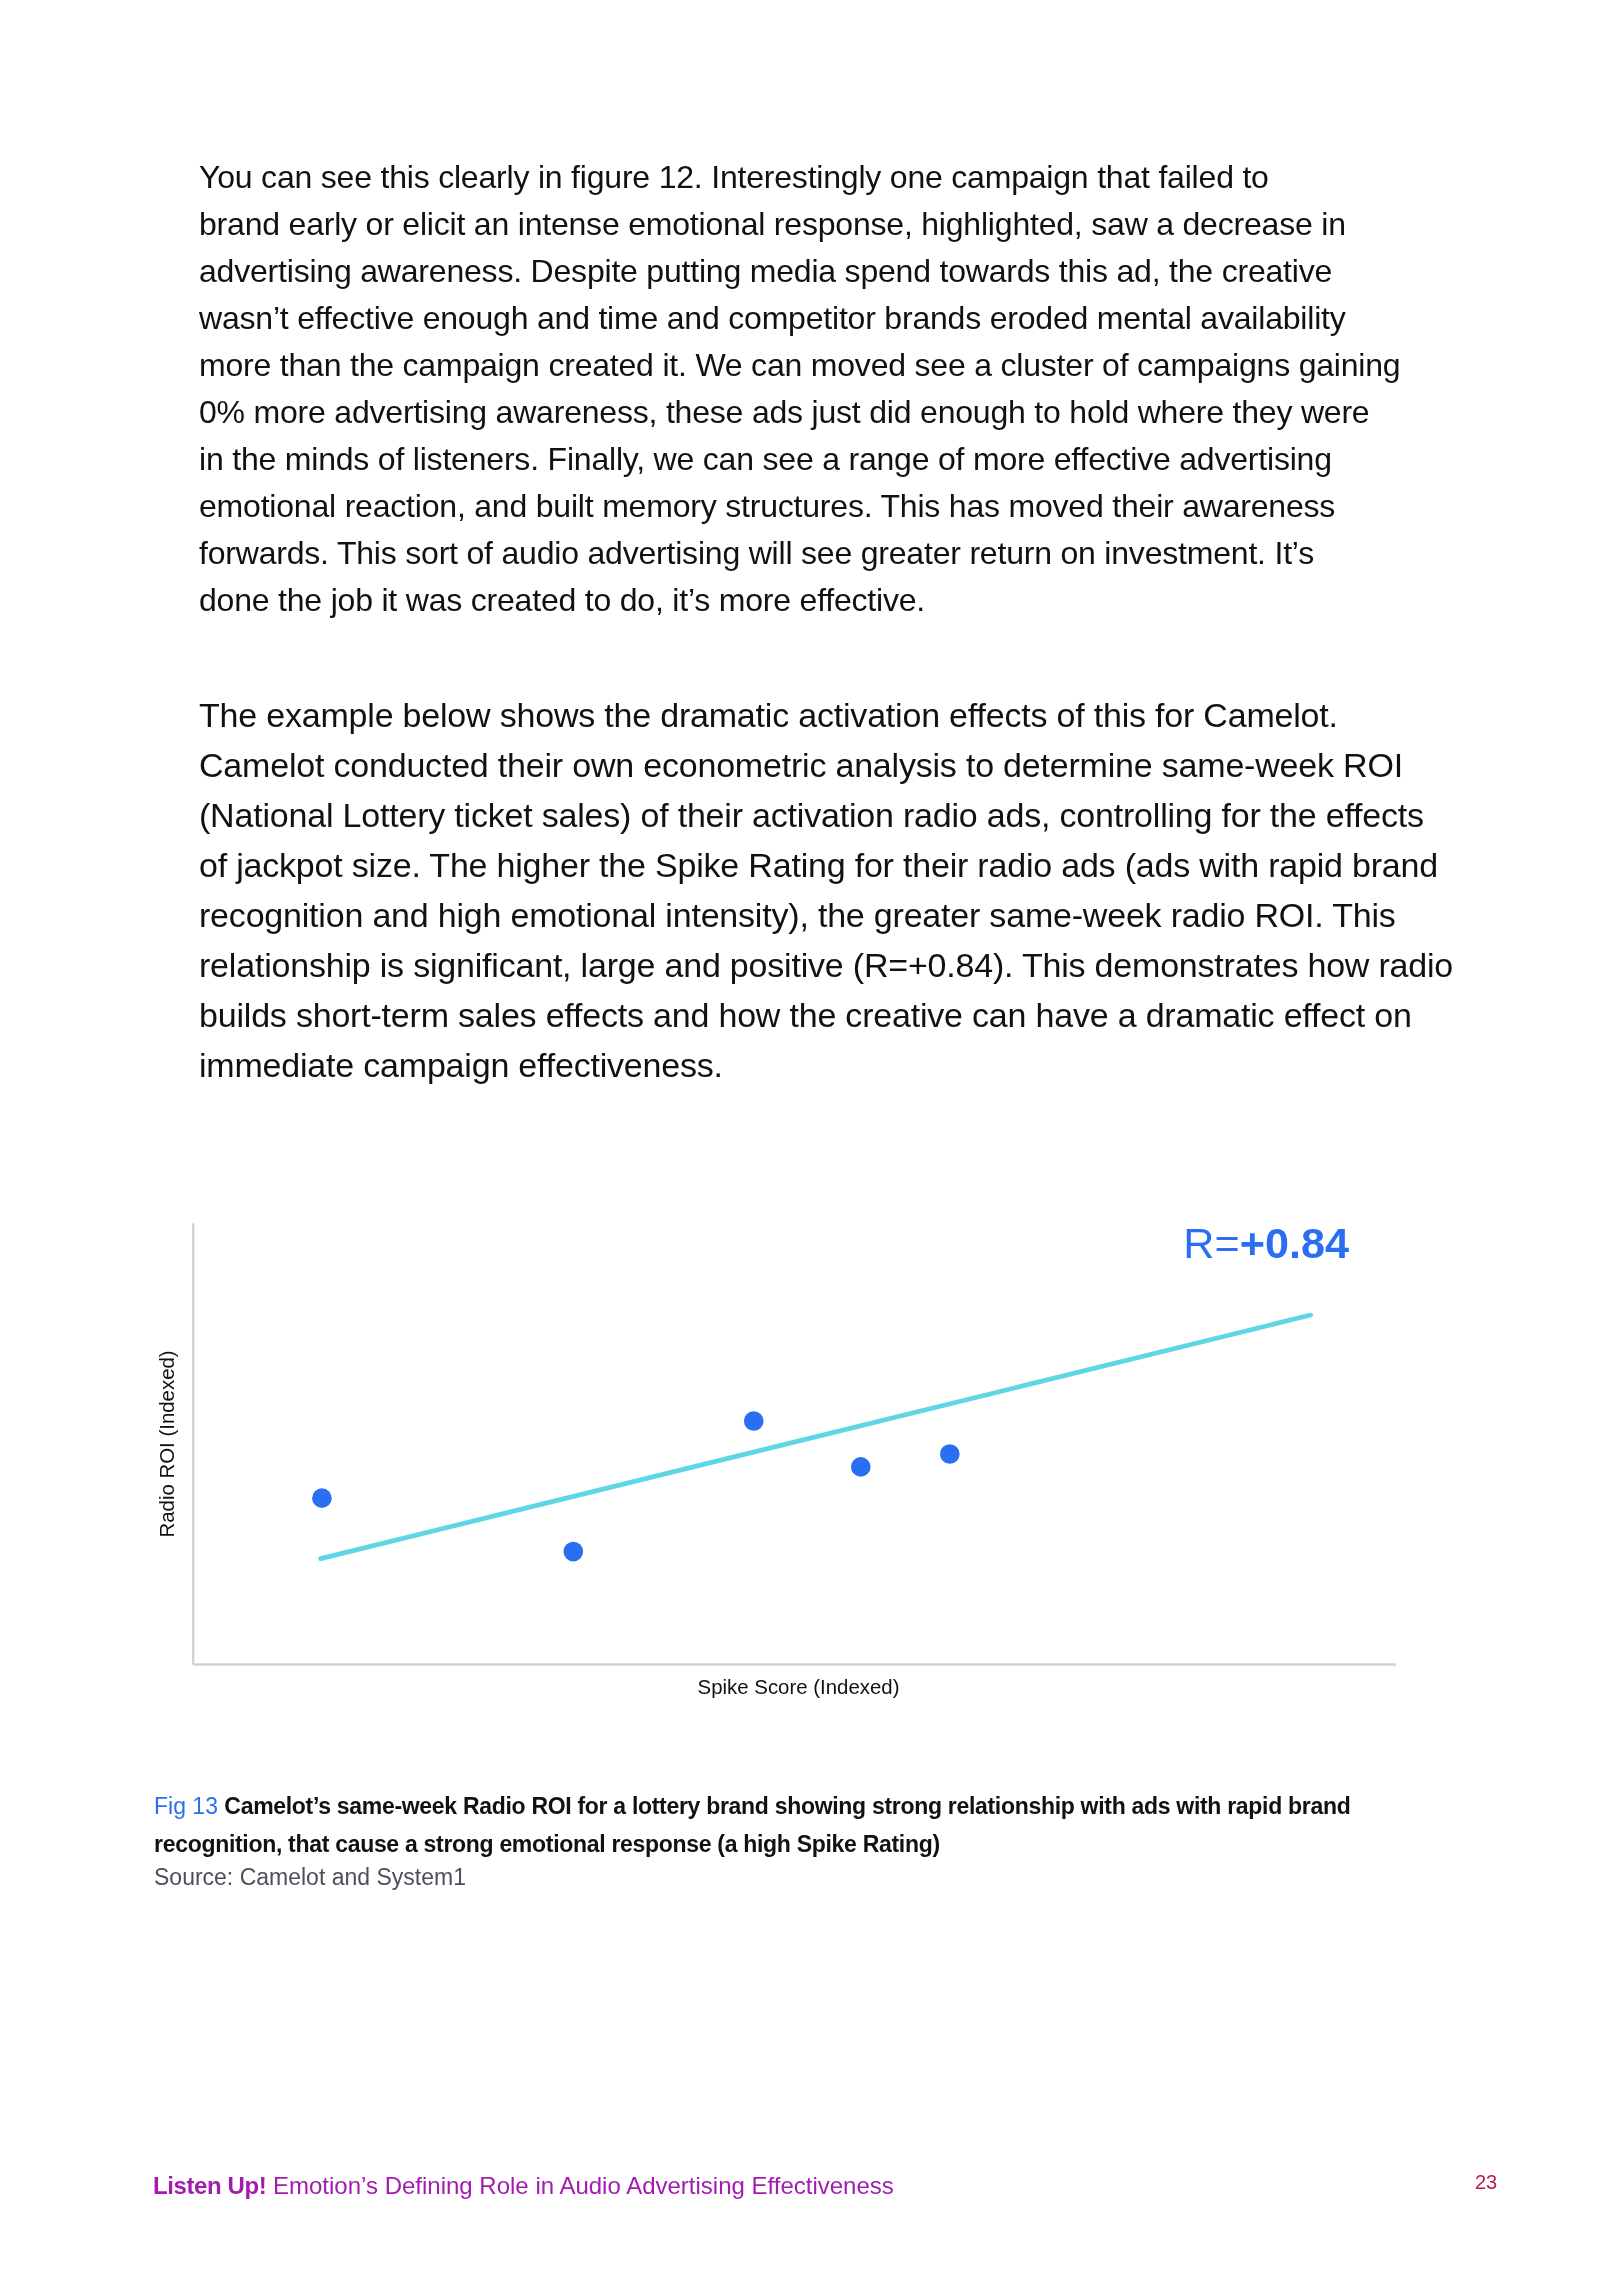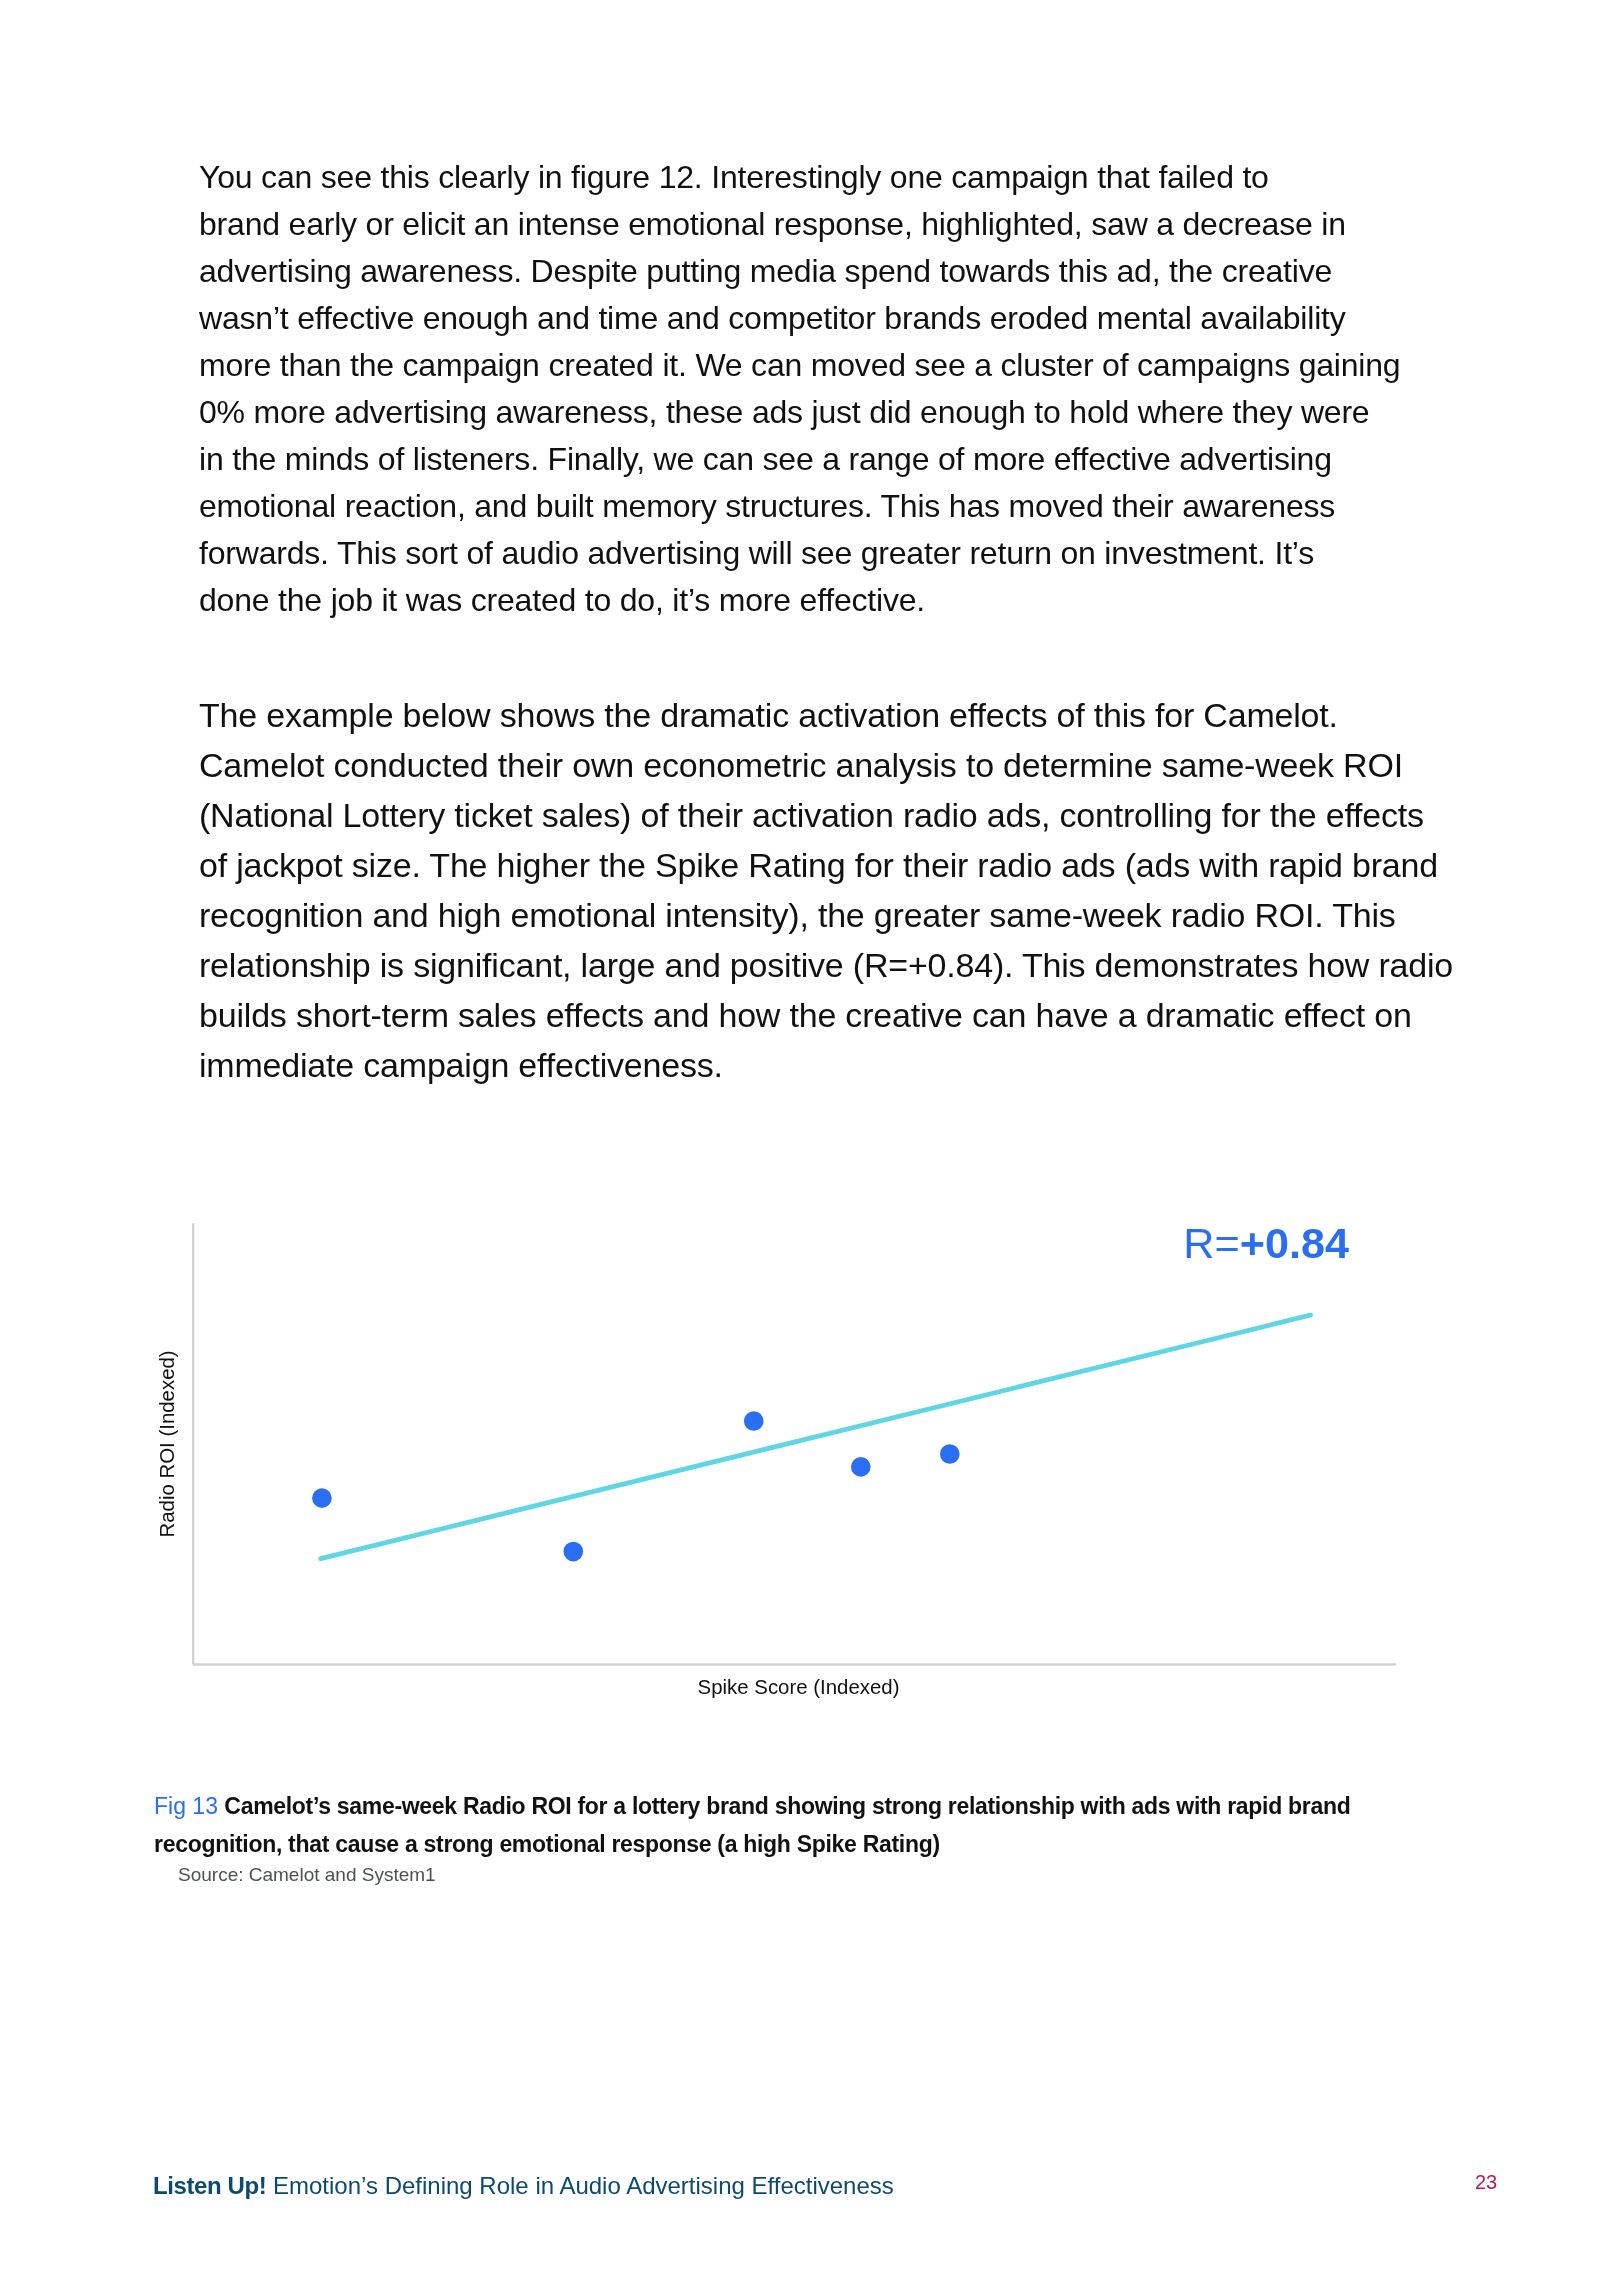--- a/index.html
+++ b/index.html
@@ -16,23 +16,23 @@
   .trend-line { stroke: #5fd6e6; stroke-width: 6; stroke-linecap: round; }
   .dot { fill: #2a6ff2; }
   .axis-label { font-family: "Liberation Sans", "DejaVu Sans", sans-serif; font-size: 26px; fill: #111111; }
   .r-label { font-family: "Liberation Sans", "DejaVu Sans", sans-serif; font-size: 55px; fill: #2a6ff2; }
   .r-prefix { font-weight: normal; }
   .r-value { font-weight: bold; }
 
   #caption { position: absolute; left: 154px; top: 1787px; width: 1319px; font-size: 23px; line-height: 38px; }
   #caption .fig-num { color: #2a6ff2; }
   #caption .fig-title { font-weight: bold; color: #111111; letter-spacing: -0.3px; }
-  #source { position: absolute; left: 154px; top: 1864px; font-size: 19px; color: #4b5058; margin-left: 24px; }
+  #source { position: absolute; left: 154px; top: 1864px; font-size: 23px; color: #4b5058; }
 
-  #footer { position: absolute; left: 153px; top: 2172px; font-size: 24px; color: #0c4a6e; white-space: nowrap; }
+  #footer { position: absolute; left: 153px; top: 2172px; font-size: 24px; color: #a21caf; white-space: nowrap; }
   #footer .brand { font-weight: bold; letter-spacing: -0.4px; }
   #page-num { position: absolute; left: 1475px; top: 2171px; font-size: 20px; color: #be185d; }
 </style>
 </head>
 <body>
 
 <div id="para1" class="para">
     <span class="line">You can see this clearly in figure 12. Interestingly one campaign that failed to</span>
     <span class="line">brand early or elicit an intense emotional response, highlighted, saw a decrease in</span>
     <span class="line">advertising awareness. Despite putting media spend towards this ad, the creative</span>

